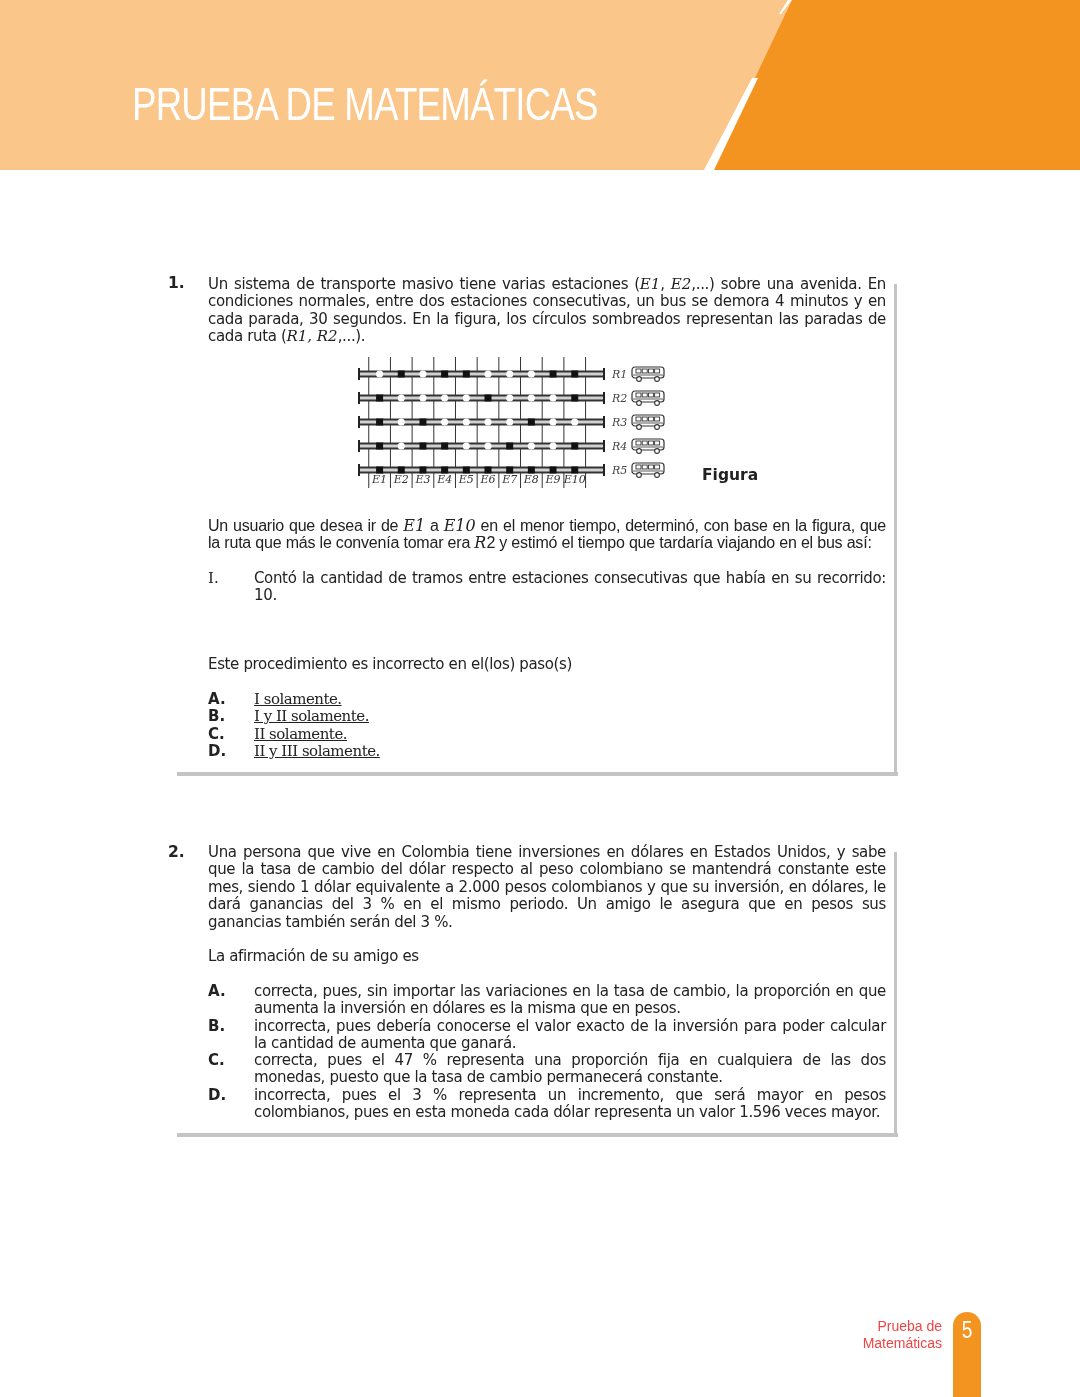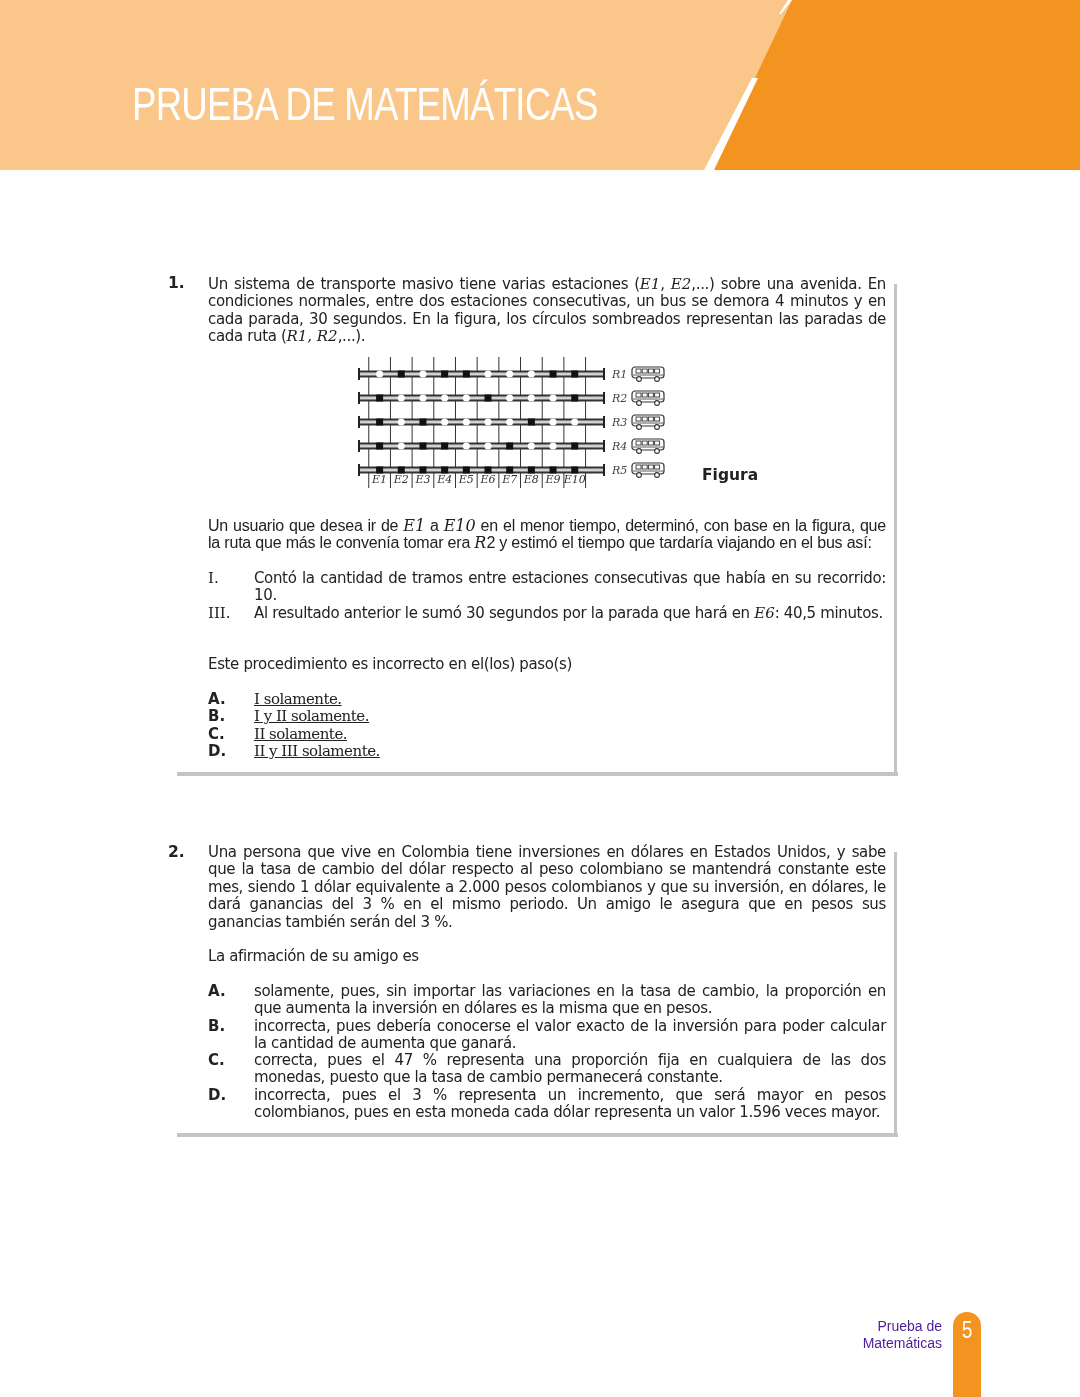--- a/index.html
+++ b/index.html
@@ -31,21 +31,21 @@
   .steps, .options { position: absolute; left: 208px; width: 678px; }
   .row { position: relative; display: flex; font-size: 15px; line-height: 17.3px; }
   .row .lbl { width: 46px; flex: none; font-family: "DejaVu Serif", serif; }
   .options .row .lbl { font-family: "DejaVu Sans", sans-serif; font-weight: bold; }
   .row .txt { flex: 1; text-align: justify; font-family: "DejaVu Sans", sans-serif; letter-spacing: -0.35px; }
   .opt-serif { font-family: "DejaVu Serif", serif !important; letter-spacing: -0.5px !important; text-decoration: underline; }
   .figure { position: absolute; left: 350px; top: 355px; }
   .figure-caption { position: absolute; left: 702px; top: 466px; font-weight: bold; font-size: 15.5px; text-align: center; }
   .footer-label {
     position: absolute; right: 138px; top: 1318px; text-align: right;
-    font-family: "Liberation Sans", sans-serif; font-size: 14px; line-height: 17px; color: #4c1d95;
+    font-family: "Liberation Sans", sans-serif; font-size: 14px; line-height: 17px; color: #ef4444;
   }
   .page-tab {
     position: absolute; left: 953px; top: 1312px; width: 28px; height: 85px;
     background: #f39320; border-radius: 14px 14px 0 0;
   }
   .page-num {
     position: absolute; left: 0; width: 28px; top: 4px; text-align: center;
     color: #fff; font-family: "Liberation Sans", sans-serif; font-size: 24px;
     transform: scaleX(0.8);
   }
@@ -237,24 +237,20 @@
 
   <div class="para narrow" style="top:517px;">
     <span>Un usuario que desea ir de </span><span class="it">E1</span><span> a </span><span class="it">E10</span><span> en el menor tiempo, determinó, con base en la figura, que la ruta que más le convenía tomar era </span><span class="it">R</span><span>2 y estimó el tiempo que tardaría viajando en el bus así:</span>
   </div>
 
   <div class="steps" style="top:570px;">
     <div class="row">
       <span class="lbl">I.</span>
       <span class="txt">Contó la cantidad de tramos entre estaciones consecutivas que había en su recorrido: 10.</span>
     </div>
-    <div class="row">
-      <span class="lbl">III.</span>
-      <span class="txt"><span>Al resultado anterior le sumó 30 segundos por la parada que hará en </span><span class="it">E6</span><span>: 40,5 minutos.</span></span>
-    </div>
   </div>
 
   <div class="para" style="top:656px;">Este procedimiento es incorrecto en el(los) paso(s)</div>
 
   <div class="options" style="top:691px;">
     <div class="row">
       <span class="lbl">A.</span>
       <span class="txt opt-serif">I solamente.</span>
     </div>
     <div class="row">
@@ -276,21 +272,21 @@
   <div class="q-frame-right" style="left:894px; top:852px; height:285px;"></div>
   <div class="q-frame-bottom" style="left:177px; top:1133px; width:721px;"></div>
 
   <div class="q-num" style="top:843px;">2.</div>
   <div class="para" style="top:844px;">Una persona que vive en Colombia tiene inversiones en dólares en Estados Unidos, y sabe que la tasa de cambio del dólar respecto al peso colombiano se mantendrá constante este mes, siendo 1 dólar equivalente a 2.000 pesos colombianos y que su inversión, en dólares, le dará ganancias del 3 % en el mismo periodo. Un amigo le asegura que en pesos sus ganancias también serán del 3 %.</div>
   <div class="para" style="top:948px;">La afirmación de su amigo es</div>
 
   <div class="options" style="top:983px;">
     <div class="row">
       <span class="lbl">A.</span>
-      <span class="txt">solamente, pues, sin importar las variaciones en la tasa de cambio, la proporción en que aumenta la inversión en dólares es la misma que en pesos.</span>
+      <span class="txt">correcta, pues, sin importar las variaciones en la tasa de cambio, la proporción en que aumenta la inversión en dólares es la misma que en pesos.</span>
     </div>
     <div class="row">
       <span class="lbl">B.</span>
       <span class="txt">incorrecta, pues debería conocerse el valor exacto de la inversión para poder calcular la cantidad de aumenta que ganará.</span>
     </div>
     <div class="row">
       <span class="lbl">C.</span>
       <span class="txt">correcta, pues el 47 % representa una proporción fija en cualquiera de las dos monedas, puesto que la tasa de cambio permanecerá constante.</span>
     </div>
     <div class="row">

